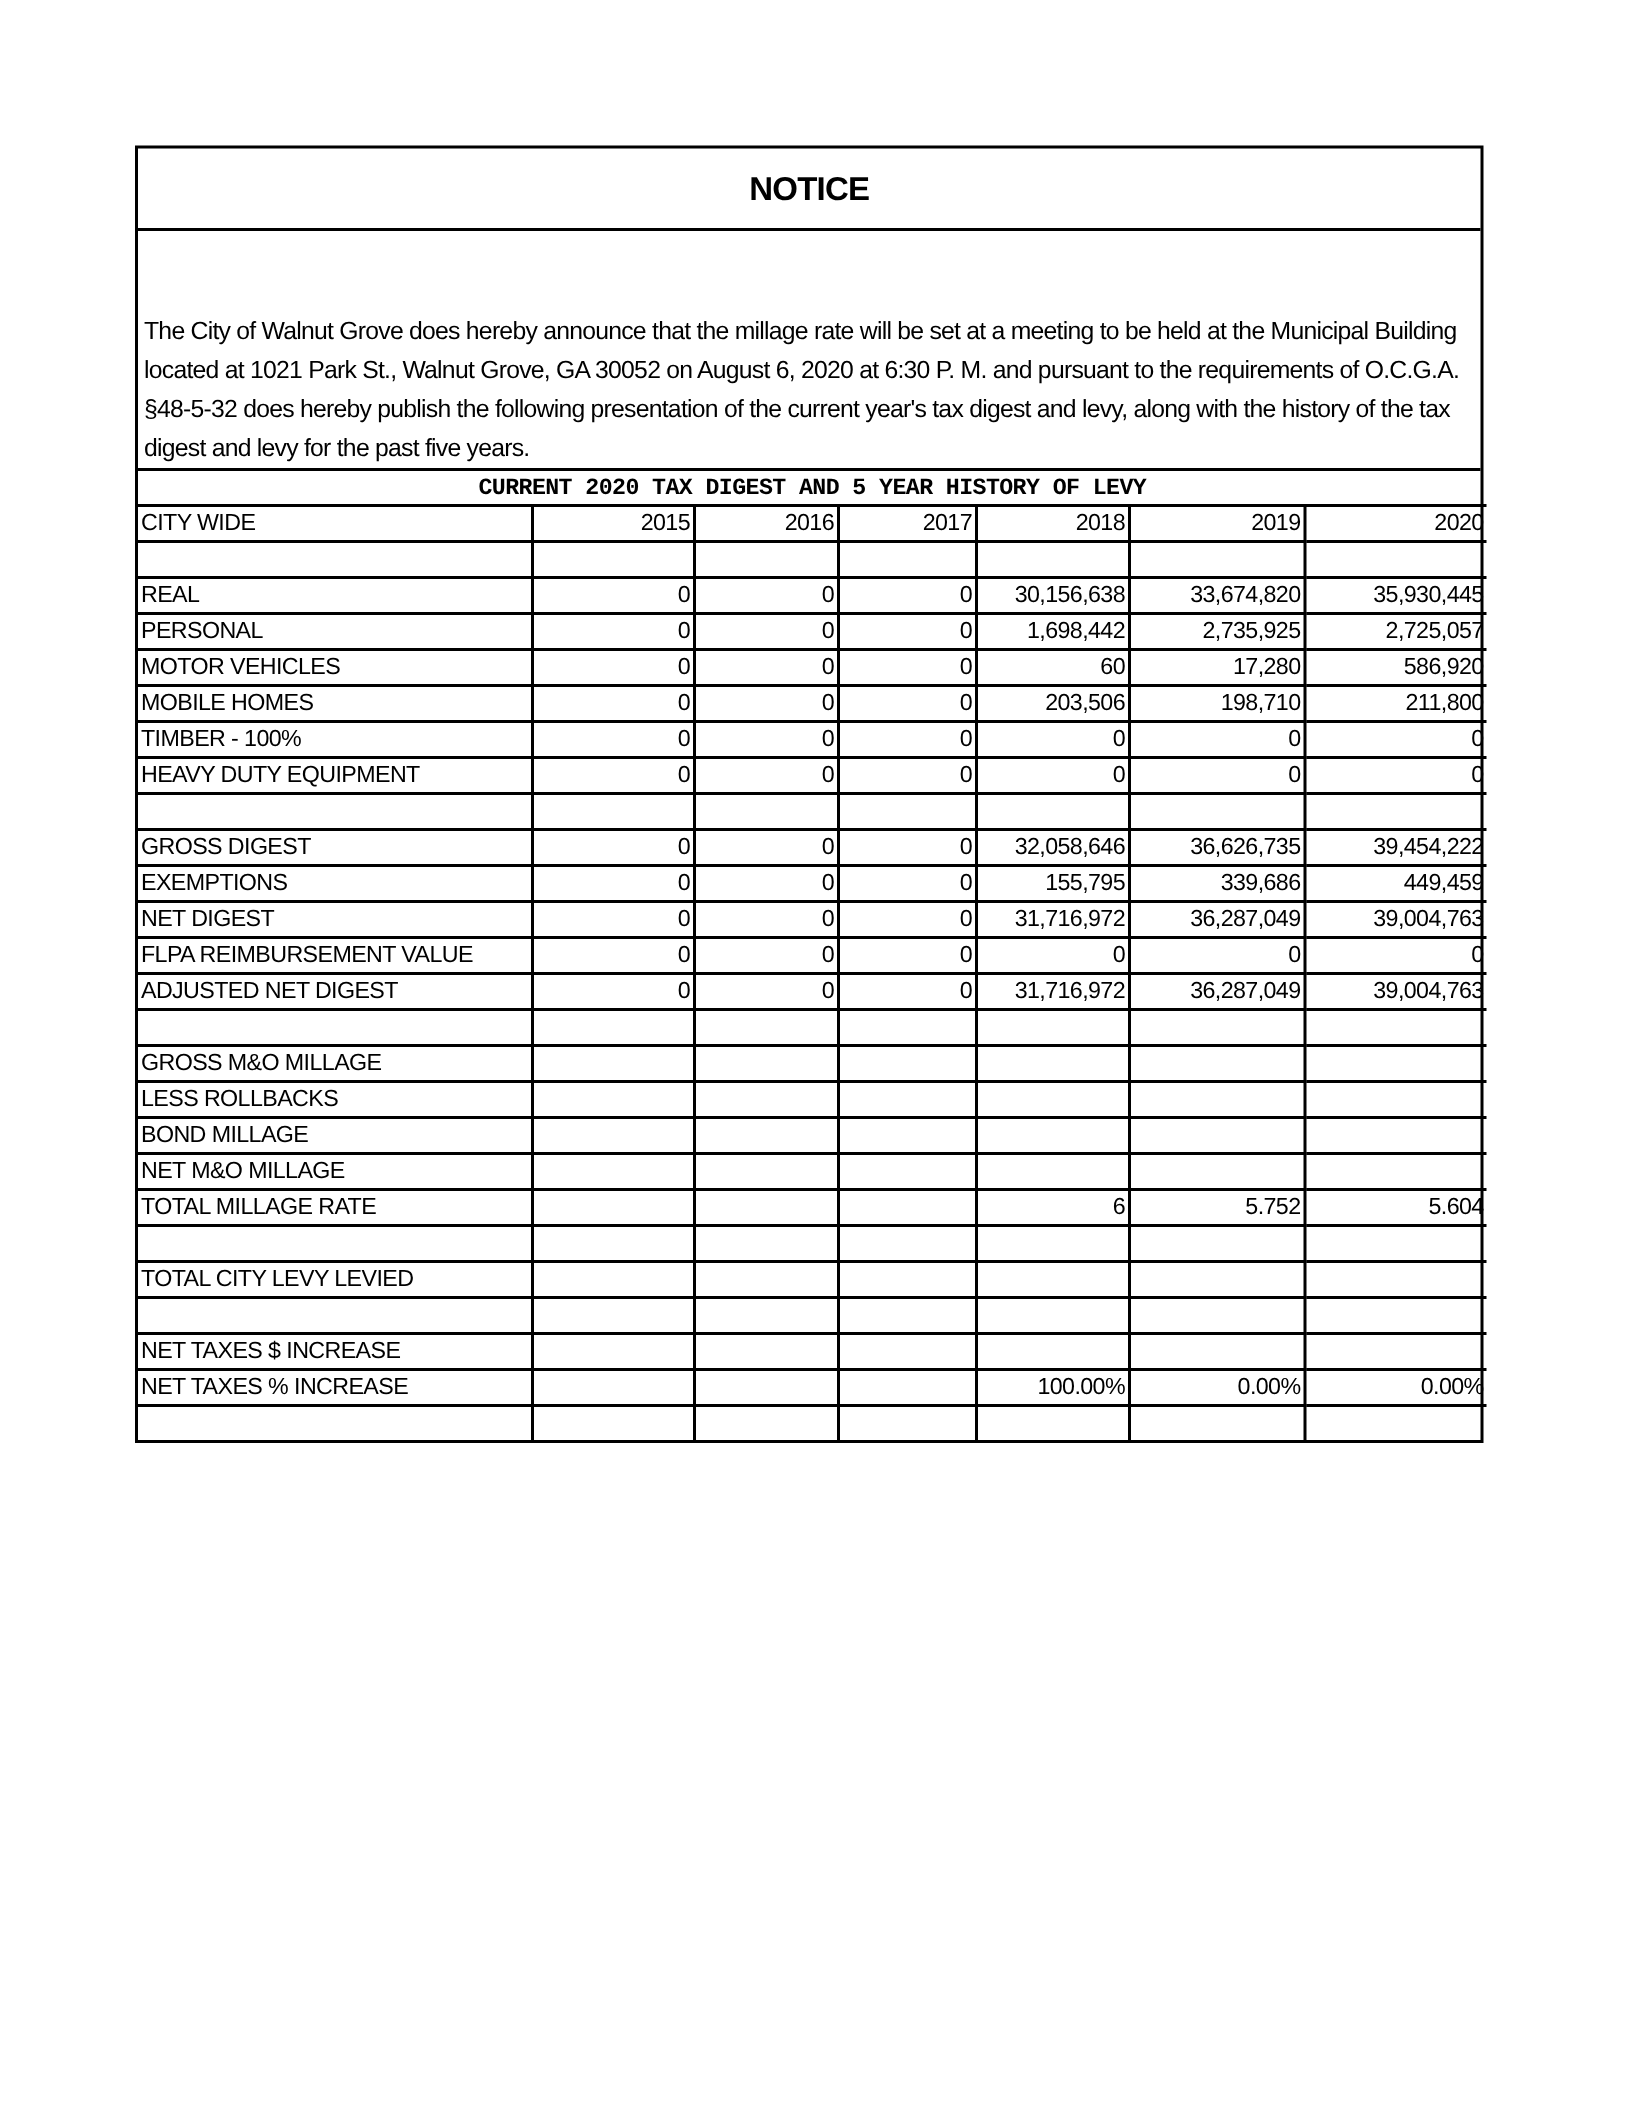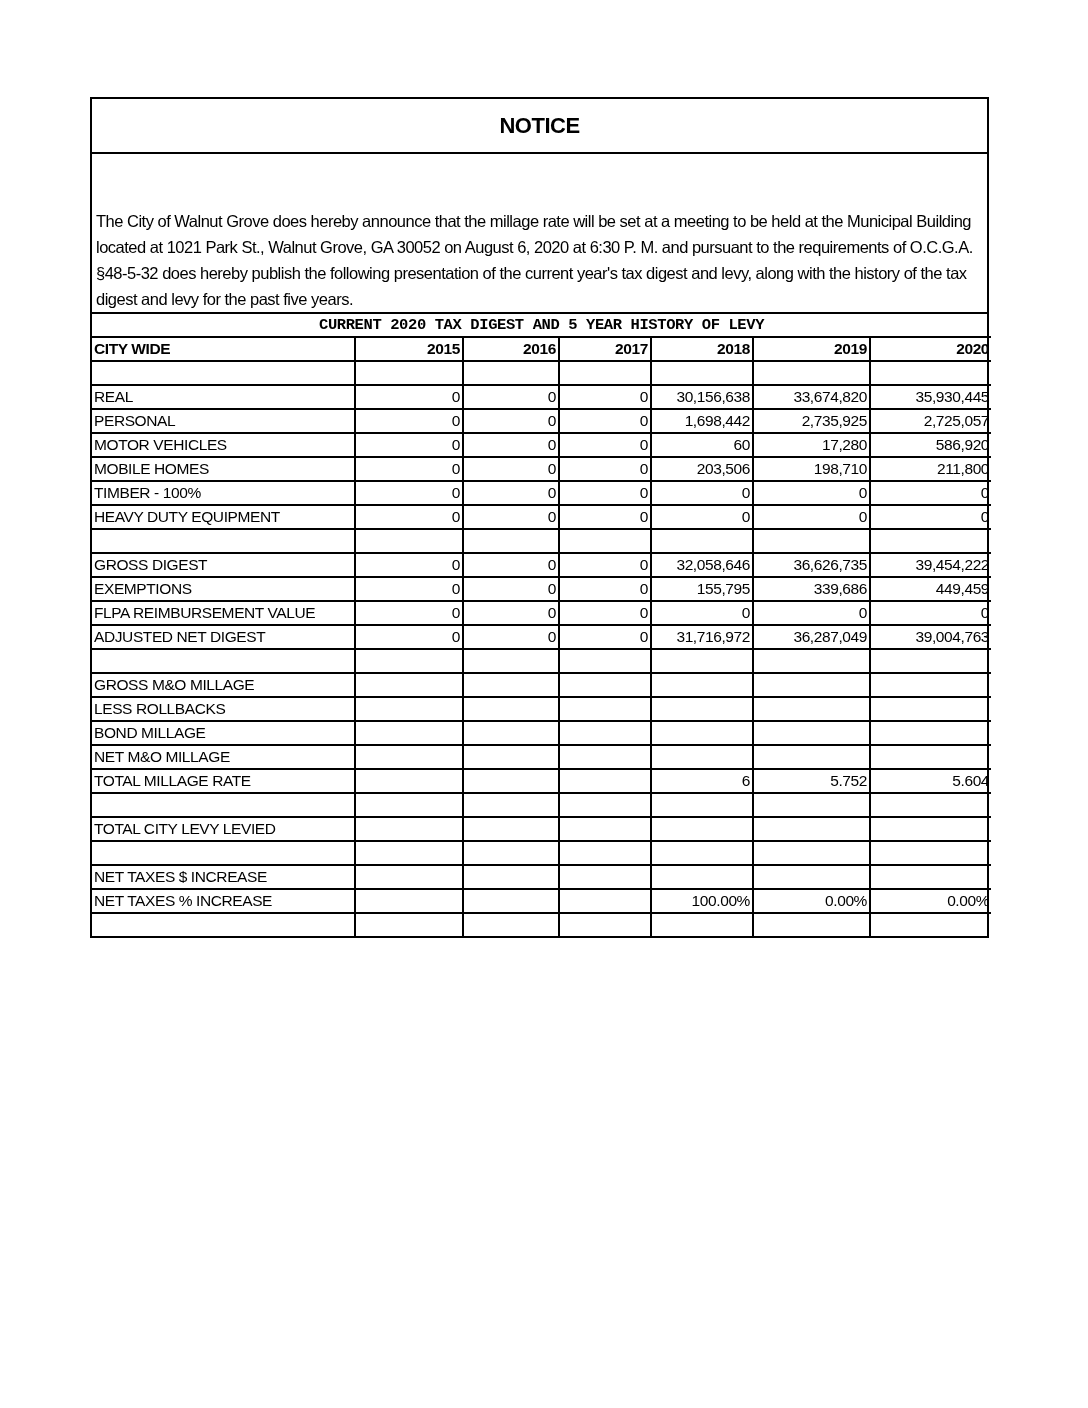--- a/index.html
+++ b/index.html
@@ -7,21 +7,21 @@
   .box { position:absolute; left:90px; top:97px; width:899px; border:2px solid #000; box-sizing:border-box; }
   .title { height:53px; border-bottom:2px solid #000; display:flex; align-items:center; justify-content:center; font-weight:bold; font-size:22px; letter-spacing:-0.5px; }
   .para { height:160px; border-bottom:2px solid #000; box-sizing:border-box; padding:54px 4px 0 4px; text-align:left; font-size:16.5px; line-height:26px; letter-spacing:-0.5px; }
   table { border-collapse:collapse; width:100%; table-layout:fixed; font-size:15.5px; letter-spacing:-0.4px; }
   td { border:2px solid #000; height:22px; padding:0 2px; white-space:nowrap; overflow:hidden; }
   tr:first-child td { border-top:none; }
   td:first-child { border-left:none; }
   td:last-child { border-right:none; }
   tr:last-child td { border-bottom:none; }
   .heading { text-align:center; font-weight:bold;font-family:Liberation Mono, monospace; }
-  .hdr td { font-weight:bold;margin-top:40px; }
+  .hdr td { font-weight:normal;margin-top:40px; }
   .num { text-align:right; }
   .lbl { text-align:left; }
 </style>
 </head>
 <body>
 
 <div class="box">
   <div class="title">NOTICE</div>
   <div class="para">The City of Walnut Grove does hereby announce that the millage rate will be set at a meeting to be held at the Municipal Building located at 1021 Park St., Walnut Grove, GA 30052 on August 6, 2020 at 6:30  P. M. and pursuant to the requirements of O.C.G.A. §48-5-32 does hereby publish the following presentation of the current year's tax digest and levy, along with the history of the tax digest and levy for the past five years.</div>
   <table>
@@ -131,20 +131,29 @@
         <tr>
           <td class="lbl">EXEMPTIONS</td>
           <td class="num">0</td>
           <td class="num">0</td>
           <td class="num">0</td>
           <td class="num">155,795</td>
           <td class="num">339,686</td>
           <td class="num">449,459</td>
         </tr>
         <tr>
+          <td class="lbl">NET DIGEST</td>
+          <td class="num">0</td>
+          <td class="num">0</td>
+          <td class="num">0</td>
+          <td class="num">31,716,972</td>
+          <td class="num">36,287,049</td>
+          <td class="num">39,004,763</td>
+        </tr>
+        <tr>
           <td class="lbl">FLPA REIMBURSEMENT VALUE</td>
           <td class="num">0</td>
           <td class="num">0</td>
           <td class="num">0</td>
           <td class="num">0</td>
           <td class="num">0</td>
           <td class="num">0</td>
         </tr>
         <tr>
           <td class="lbl">ADJUSTED NET DIGEST</td>

